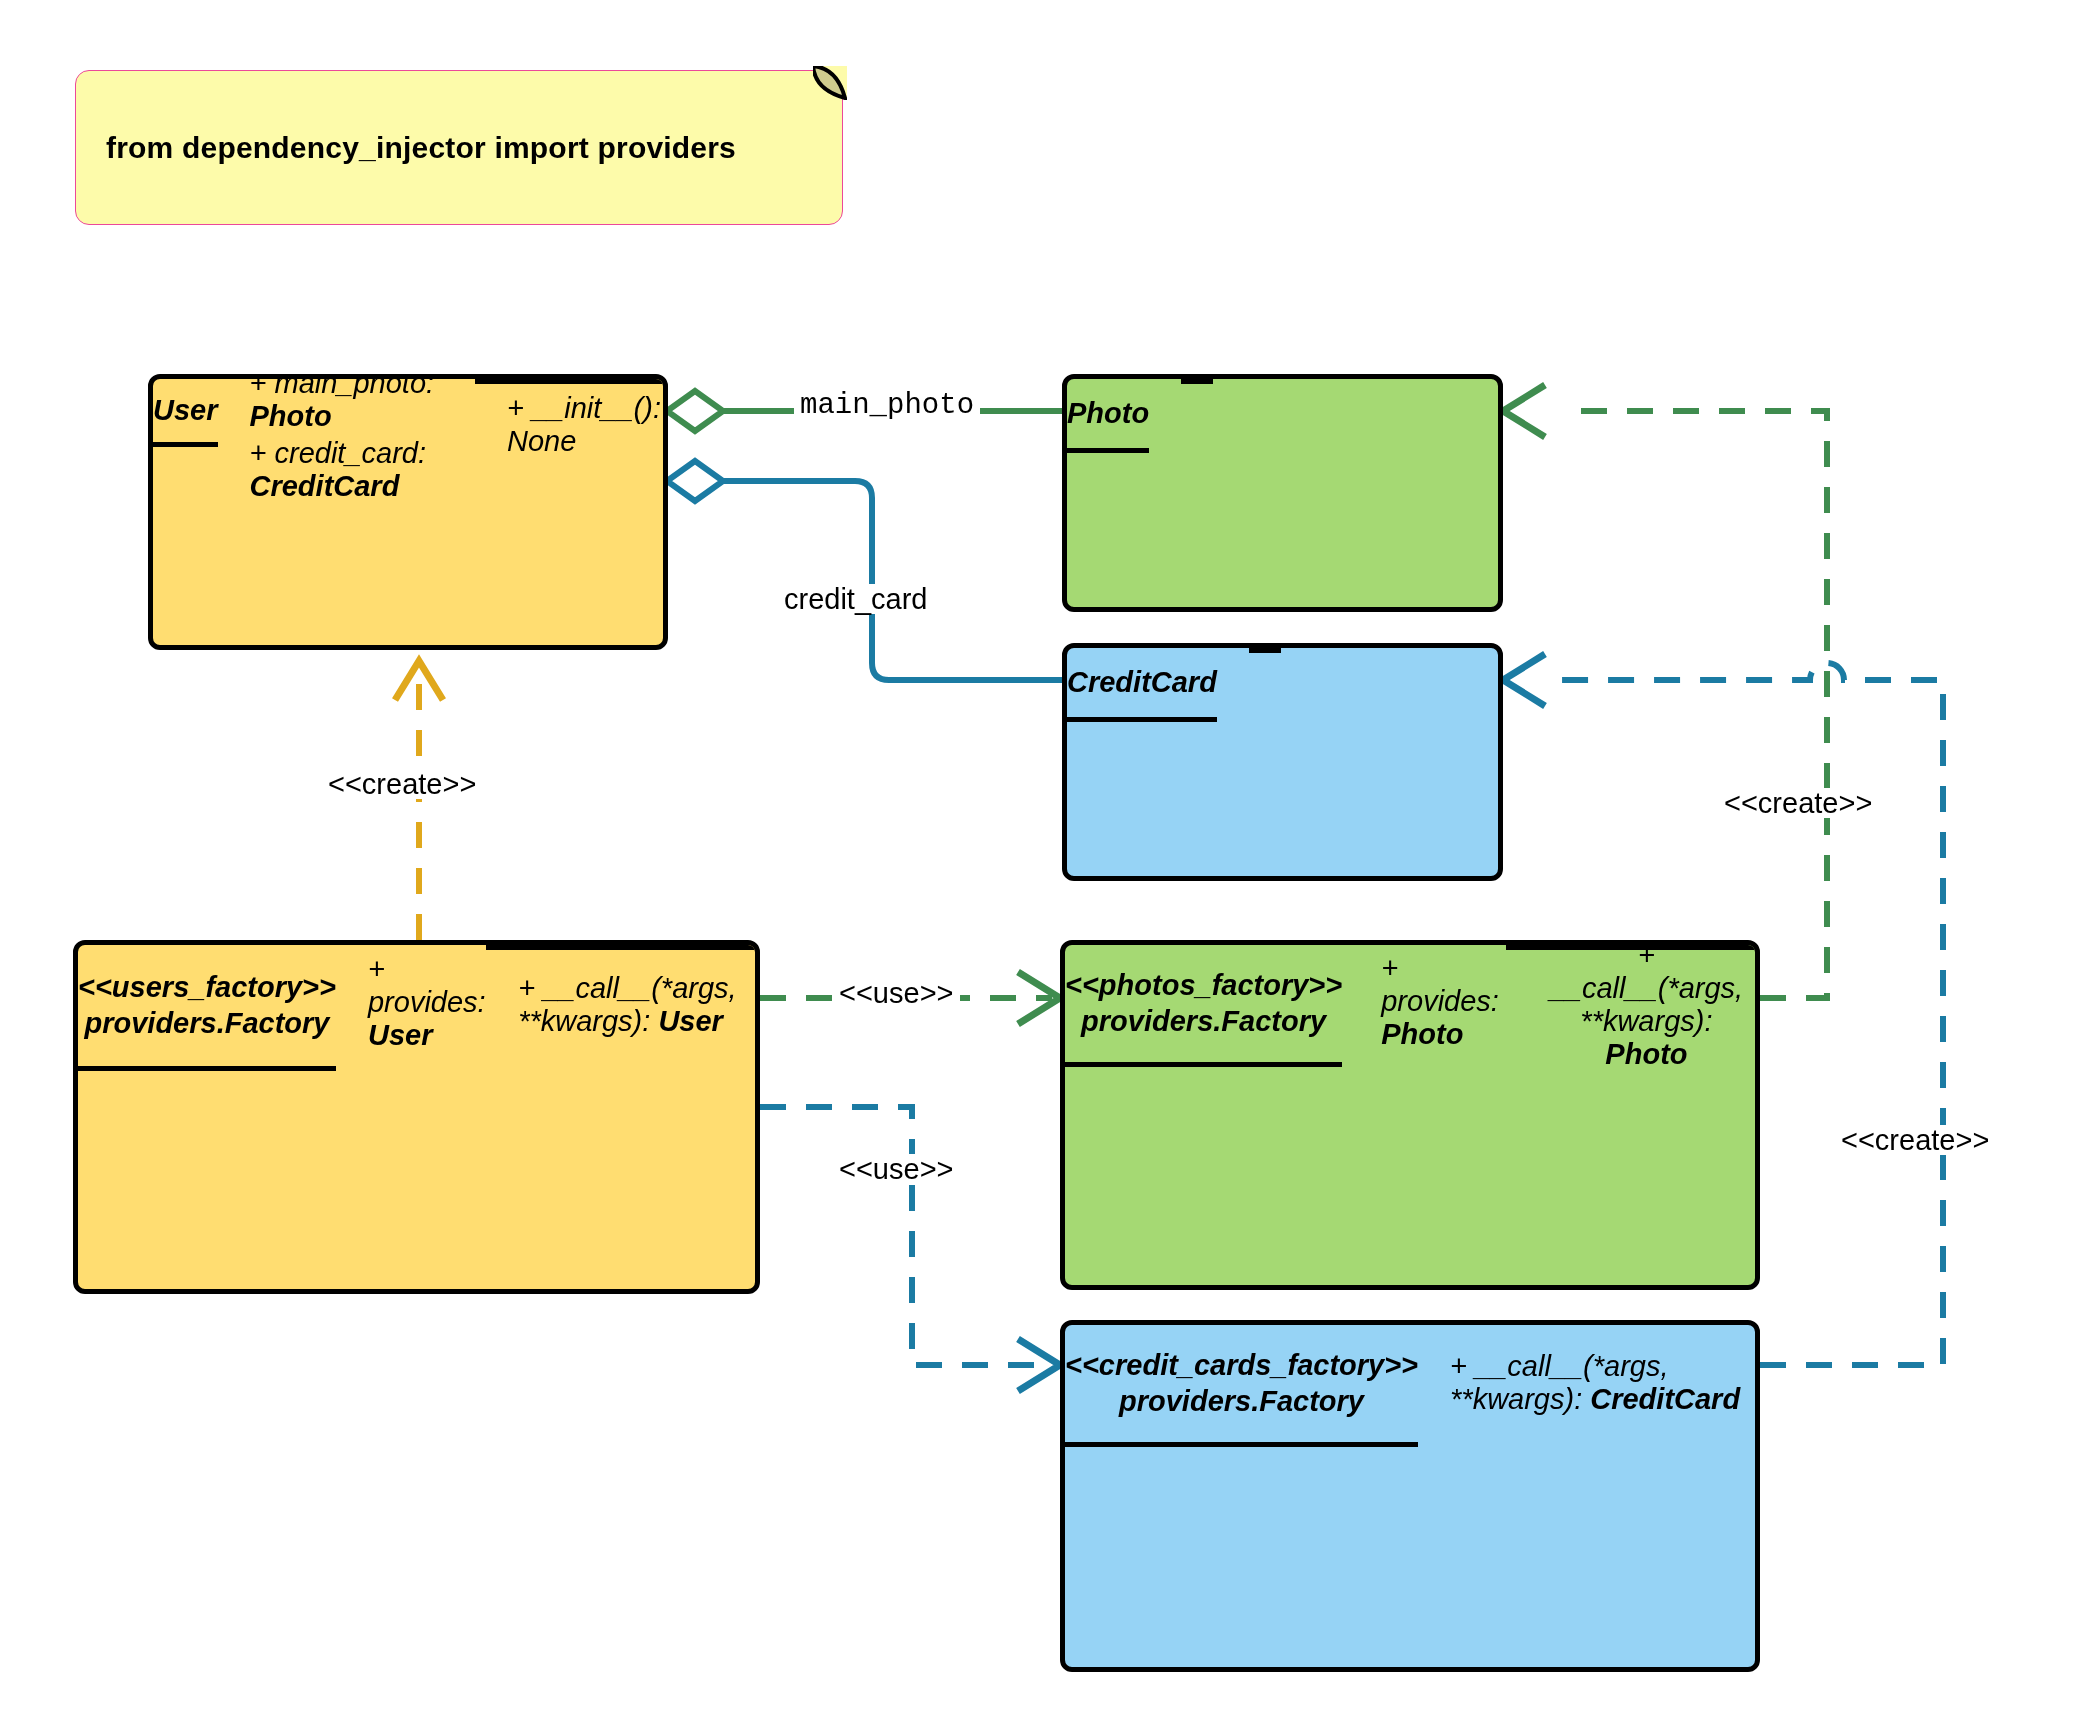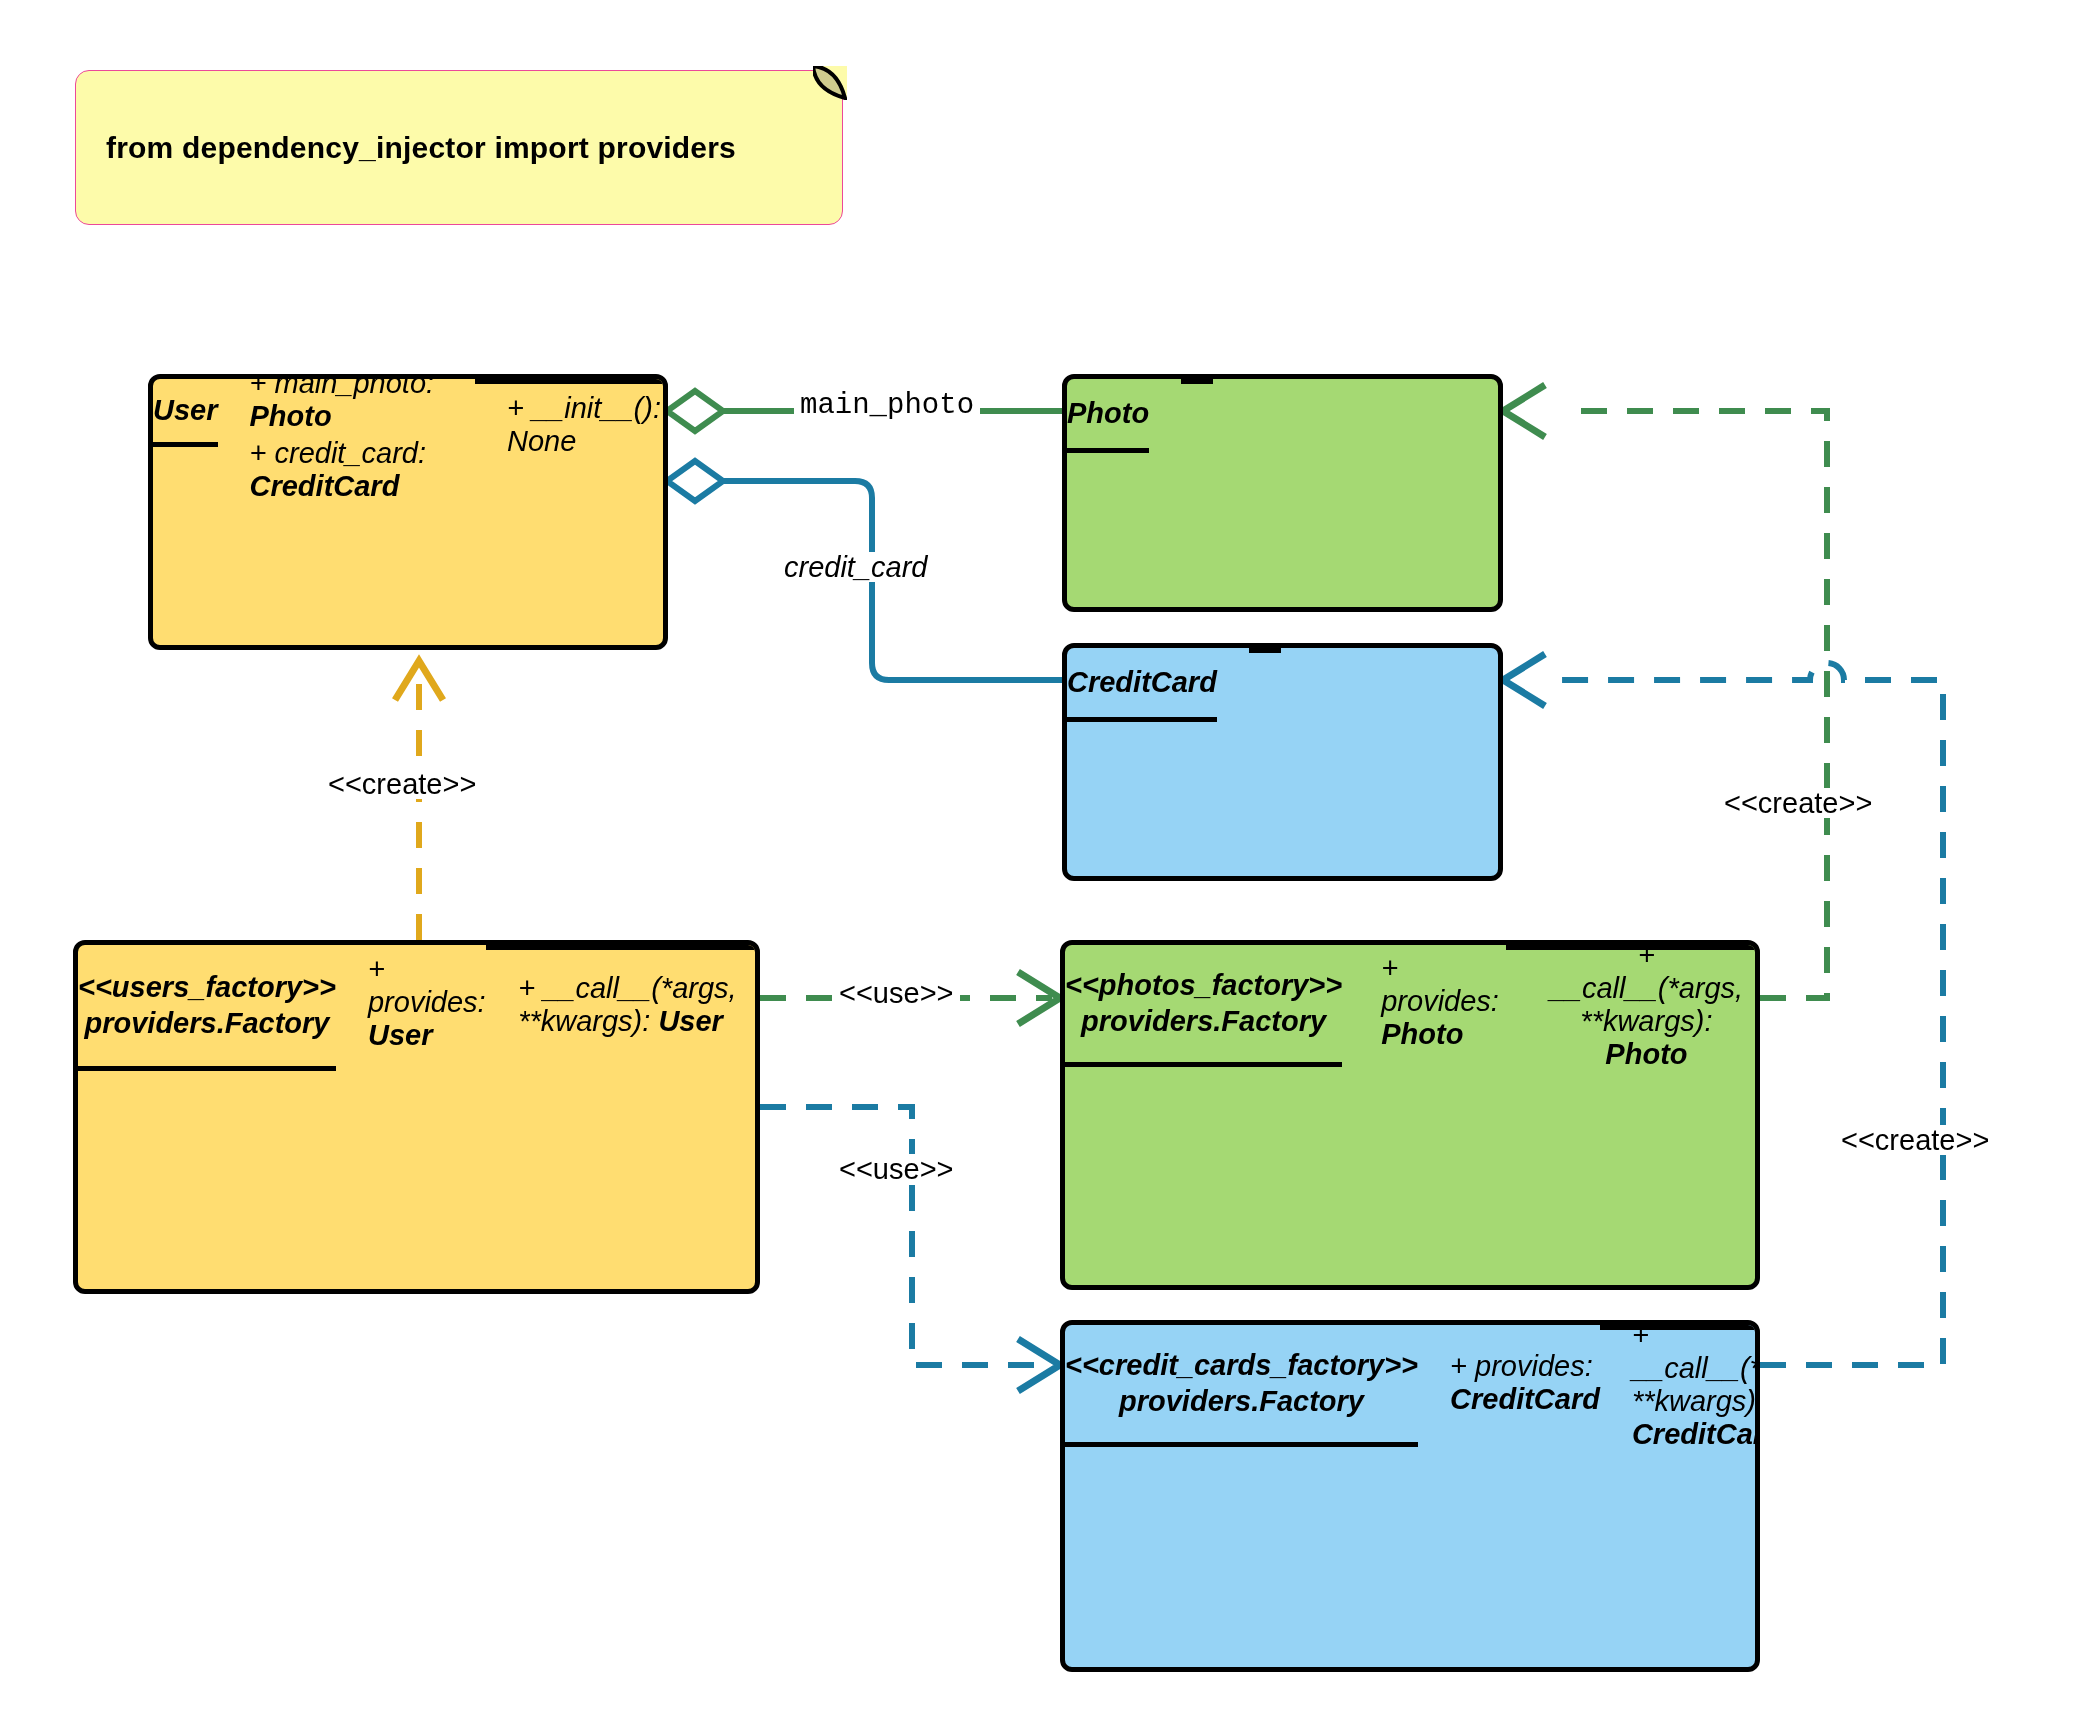--- a/index.html
+++ b/index.html
@@ -216,30 +216,27 @@
       <span><span>+ __call__(*args, **kwargs): </span><b>Photo</b></span>
     </div>
   </div>
 
   <div class="cls cls-blue" style="left:1060px; top:1320px; width:700px; height:352px;">
     <div class="hdr" style="height:122px;">
       <span>&lt;&lt;credit_cards_factory&gt;&gt;</span>
       <span>providers.Factory</span>
     </div>
     <div class="comp" style="height:115px;">
-      <span><span>+ provides: </span><b>CreditCard</b></span>
-    </div>
-    <div class="comp" style="height:115px;">
       <span><span>+ __call__(*args, **kwargs): </span><b>CreditCard</b></span>
     </div>
   </div>
 
   <div class="elabel" style="left:794px; top:391px;font-family:Liberation Mono, monospace;">main_photo</div>
 
-  <div class="elabel" style="left:778px; top:552px;font-style:italic;">credit_card</div>
+  <div class="elabel" style="left:778px; top:584px;">credit_card</div>
 
   <div class="elabel" style="left:322px; top:769px;">&lt;&lt;create&gt;&gt;</div>
 
   <div class="elabel" style="left:833px; top:978px;">&lt;&lt;use&gt;&gt;</div>
 
   <div class="elabel" style="left:833px; top:1154px;">&lt;&lt;use&gt;&gt;</div>
 
   <div class="elabel" style="left:1718px; top:788px;">&lt;&lt;create&gt;&gt;</div>
 
   <div class="elabel" style="left:1835px; top:1125px;">&lt;&lt;create&gt;&gt;</div>

